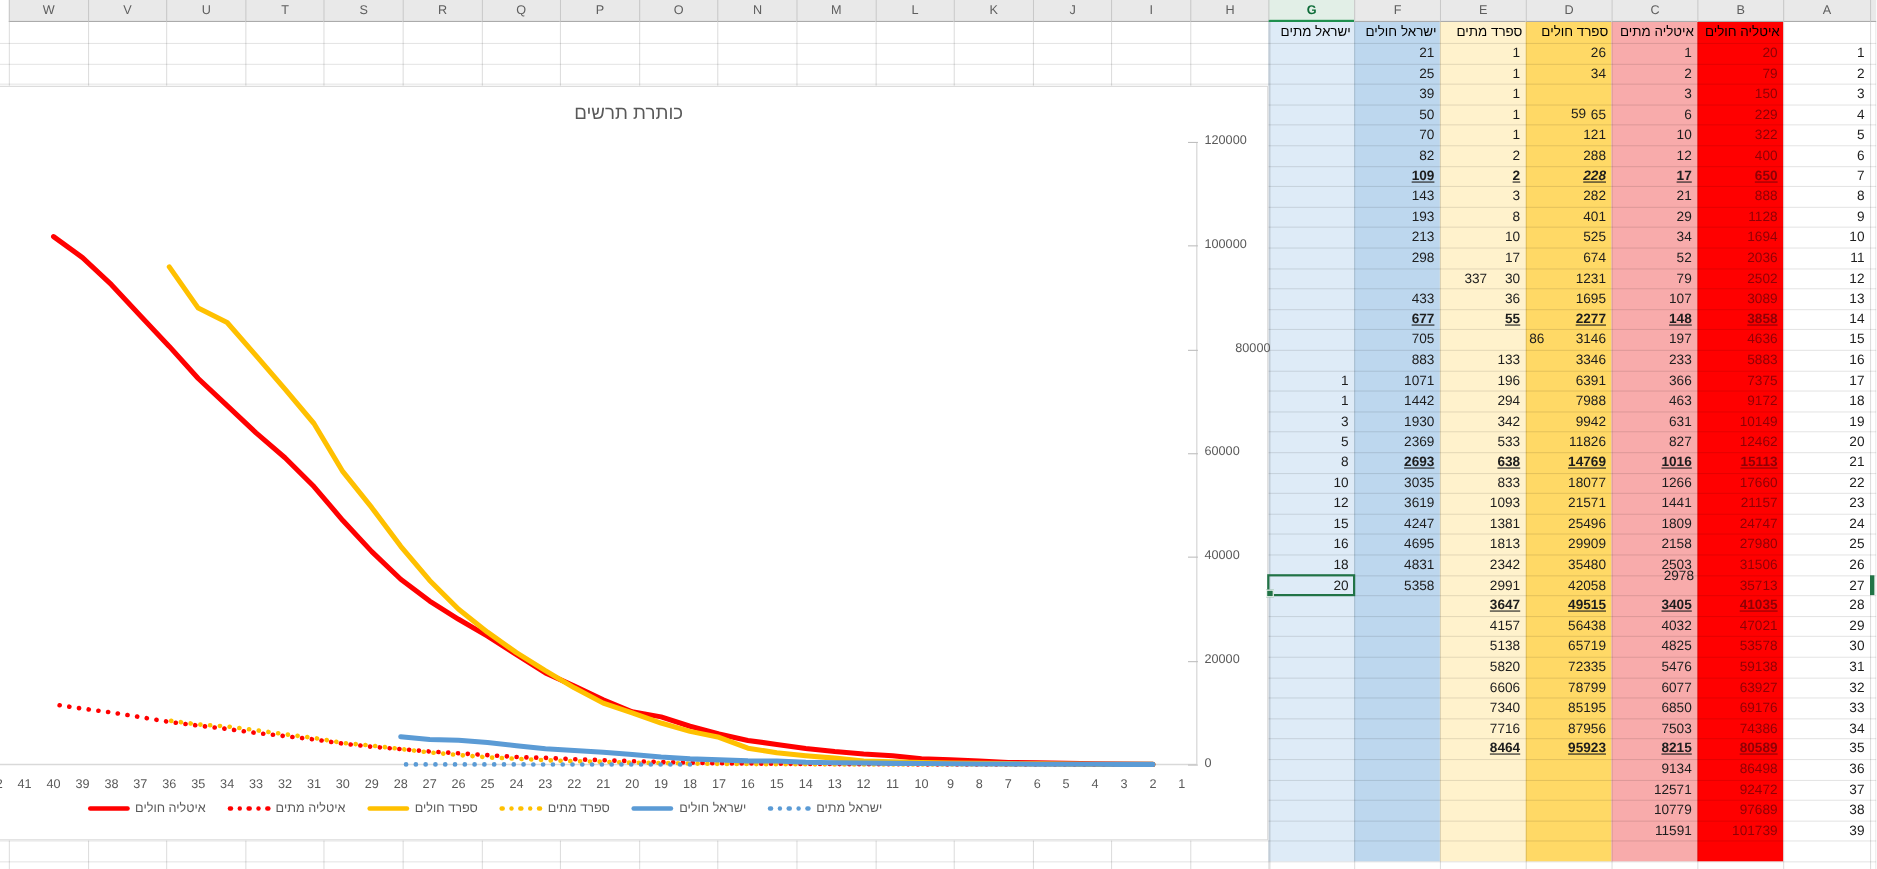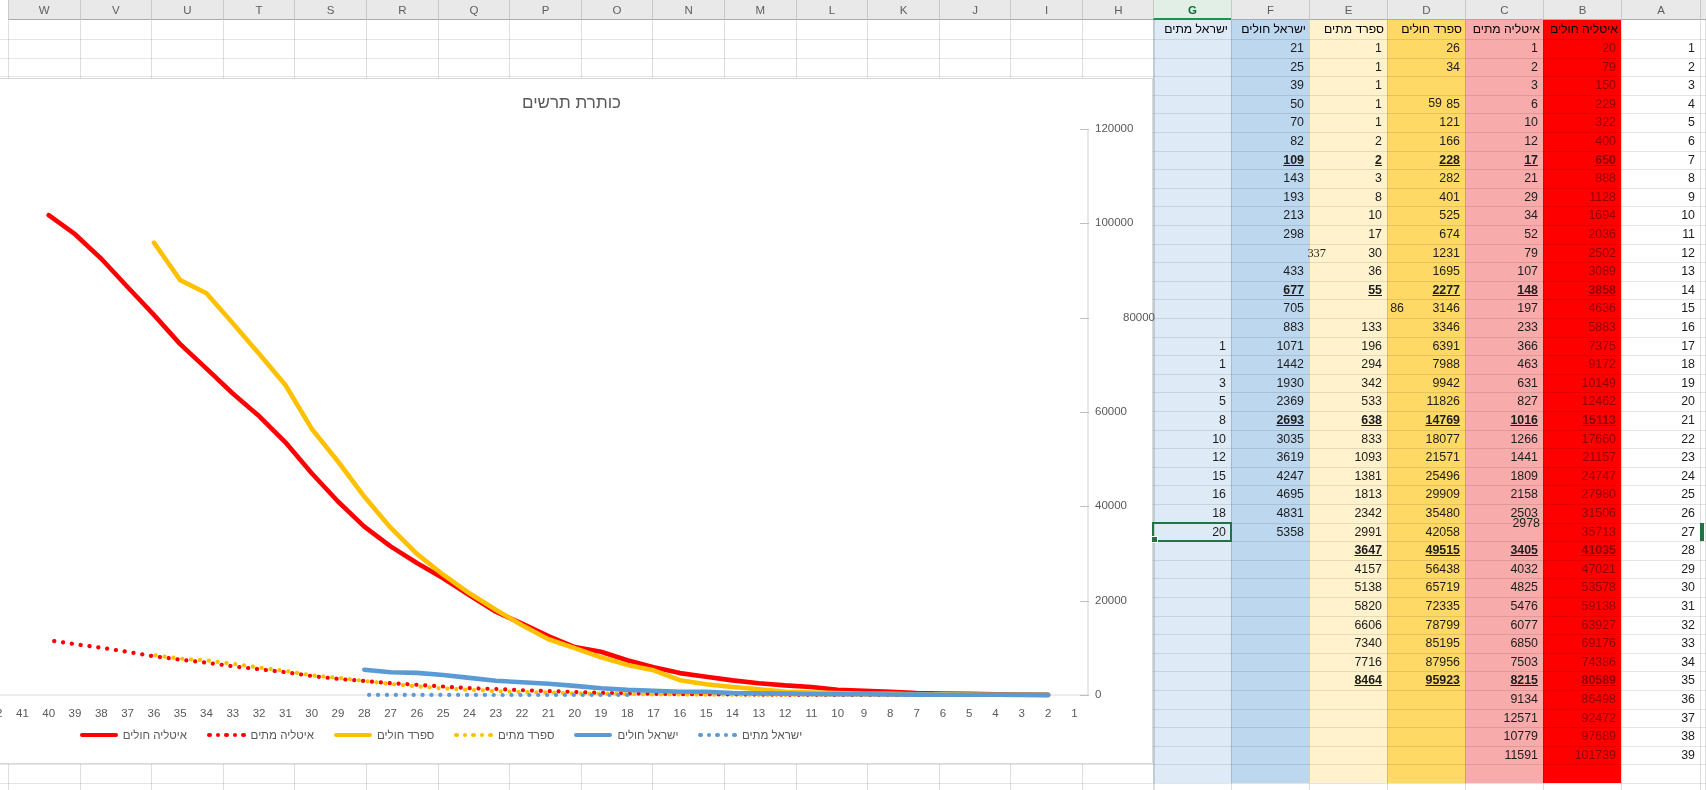--- a/index.html
+++ b/index.html
@@ -281,39 +281,39 @@
       <div class="cell redtxt" style="left: 1543px; width: 78px; top: 57.6px; height: 18.6px;">79</div>
       <div class="cell" style="left: 1621px; width: 79px; top: 57.6px; height: 18.6px;">2</div>
       <div class="cell" style="left: 1231px; width: 78px; top: 76.2px; height: 18.6px;">39</div>
       <div class="cell" style="left: 1309px; width: 78px; top: 76.2px; height: 18.6px;">1</div>
       <div class="cell" style="left: 1387px; width: 60px; top: 94px; height: 18.6px;">59</div>
       <div class="cell" style="left: 1465px; width: 78px; top: 76.2px; height: 18.6px;">3</div>
       <div class="cell redtxt" style="left: 1543px; width: 78px; top: 76.2px; height: 18.6px;">150</div>
       <div class="cell" style="left: 1621px; width: 79px; top: 76.2px; height: 18.6px;">3</div>
       <div class="cell" style="left: 1231px; width: 78px; top: 94.8px; height: 18.6px;">50</div>
       <div class="cell" style="left: 1309px; width: 78px; top: 94.8px; height: 18.6px;">1</div>
-      <div class="cell" style="left: 1387px; width: 78px; top: 94.8px; height: 18.6px;">85</div>
+      <div class="cell" style="left: 1387px; width: 78px; top: 94.8px; height: 18.6px;">65</div>
       <div class="cell" style="left: 1465px; width: 78px; top: 94.8px; height: 18.6px;">6</div>
       <div class="cell redtxt" style="left: 1543px; width: 78px; top: 94.8px; height: 18.6px;">229</div>
       <div class="cell" style="left: 1621px; width: 79px; top: 94.8px; height: 18.6px;">4</div>
       <div class="cell" style="left: 1231px; width: 78px; top: 113.4px; height: 18.6px;">70</div>
       <div class="cell" style="left: 1309px; width: 78px; top: 113.4px; height: 18.6px;">1</div>
       <div class="cell" style="left: 1387px; width: 78px; top: 113.4px; height: 18.6px;">121</div>
       <div class="cell" style="left: 1465px; width: 78px; top: 113.4px; height: 18.6px;">10</div>
       <div class="cell redtxt" style="left: 1543px; width: 78px; top: 113.4px; height: 18.6px;">322</div>
       <div class="cell" style="left: 1621px; width: 79px; top: 113.4px; height: 18.6px;">5</div>
       <div class="cell" style="left: 1231px; width: 78px; top: 132px; height: 18.6px;">82</div>
       <div class="cell" style="left: 1309px; width: 78px; top: 132px; height: 18.6px;">2</div>
-      <div class="cell" style="left: 1387px; width: 78px; top: 132px; height: 18.6px;">166</div>
+      <div class="cell" style="left: 1387px; width: 78px; top: 132px; height: 18.6px;">288</div>
       <div class="cell" style="left: 1465px; width: 78px; top: 132px; height: 18.6px;">12</div>
       <div class="cell redtxt" style="left: 1543px; width: 78px; top: 132px; height: 18.6px;">400</div>
       <div class="cell" style="left: 1621px; width: 79px; top: 132px; height: 18.6px;">6</div>
       <div class="cell bold" style="left: 1231px; width: 78px; top: 150.6px; height: 18.6px;">109</div>
       <div class="cell bold" style="left: 1309px; width: 78px; top: 150.6px; height: 18.6px;">2</div>
-      <div class="cell bold" style="left: 1387px; width: 78px; top: 150.6px; height: 18.6px;">228</div>
+      <div class="cell bold" style="left: 1387px; width: 78px; top: 150.6px; height: 18.6px; font-style: italic;">228</div>
       <div class="cell bold" style="left: 1465px; width: 78px; top: 150.6px; height: 18.6px;">17</div>
       <div class="cell bold redtxt" style="left: 1543px; width: 78px; top: 150.6px; height: 18.6px;">650</div>
       <div class="cell" style="left: 1621px; width: 79px; top: 150.6px; height: 18.6px;">7</div>
       <div class="cell" style="left: 1231px; width: 78px; top: 169.2px; height: 18.6px;">143</div>
       <div class="cell" style="left: 1309px; width: 78px; top: 169.2px; height: 18.6px;">3</div>
       <div class="cell" style="left: 1387px; width: 78px; top: 169.2px; height: 18.6px;">282</div>
       <div class="cell" style="left: 1465px; width: 78px; top: 169.2px; height: 18.6px;">21</div>
       <div class="cell redtxt" style="left: 1543px; width: 78px; top: 169.2px; height: 18.6px;">888</div>
       <div class="cell" style="left: 1621px; width: 79px; top: 169.2px; height: 18.6px;">8</div>
       <div class="cell" style="left: 1231px; width: 78px; top: 187.8px; height: 18.6px;">193</div>
@@ -327,21 +327,21 @@
       <div class="cell" style="left: 1387px; width: 78px; top: 206.4px; height: 18.6px;">525</div>
       <div class="cell" style="left: 1465px; width: 78px; top: 206.4px; height: 18.6px;">34</div>
       <div class="cell redtxt" style="left: 1543px; width: 78px; top: 206.4px; height: 18.6px;">1694</div>
       <div class="cell" style="left: 1621px; width: 79px; top: 206.4px; height: 18.6px;">10</div>
       <div class="cell" style="left: 1231px; width: 78px; top: 225px; height: 18.6px;">298</div>
       <div class="cell" style="left: 1309px; width: 78px; top: 225px; height: 18.6px;">17</div>
       <div class="cell" style="left: 1387px; width: 78px; top: 225px; height: 18.6px;">674</div>
       <div class="cell" style="left: 1465px; width: 78px; top: 225px; height: 18.6px;">52</div>
       <div class="cell redtxt" style="left: 1543px; width: 78px; top: 225px; height: 18.6px;">2036</div>
       <div class="cell" style="left: 1621px; width: 79px; top: 225px; height: 18.6px;">11</div>
-      <div class="cell" style="left: 1253px; width: 78px; top: 243.6px; height: 18.6px; font-family: Liberation Serif, serif;">337</div>
+      <div class="cell" style="left: 1279px; width: 78px; top: 243.6px; height: 18.6px;">337</div>
       <div class="cell" style="left: 1309px; width: 78px; top: 243.6px; height: 18.6px;">30</div>
       <div class="cell" style="left: 1387px; width: 78px; top: 243.6px; height: 18.6px;">1231</div>
       <div class="cell" style="left: 1465px; width: 78px; top: 243.6px; height: 18.6px;">79</div>
       <div class="cell redtxt" style="left: 1543px; width: 78px; top: 243.6px; height: 18.6px;">2502</div>
       <div class="cell" style="left: 1621px; width: 79px; top: 243.6px; height: 18.6px;">12</div>
       <div class="cell" style="left: 1231px; width: 78px; top: 262.2px; height: 18.6px;">433</div>
       <div class="cell" style="left: 1309px; width: 78px; top: 262.2px; height: 18.6px;">36</div>
       <div class="cell" style="left: 1387px; width: 78px; top: 262.2px; height: 18.6px;">1695</div>
       <div class="cell" style="left: 1465px; width: 78px; top: 262.2px; height: 18.6px;">107</div>
       <div class="cell redtxt" style="left: 1543px; width: 78px; top: 262.2px; height: 18.6px;">3089</div>

